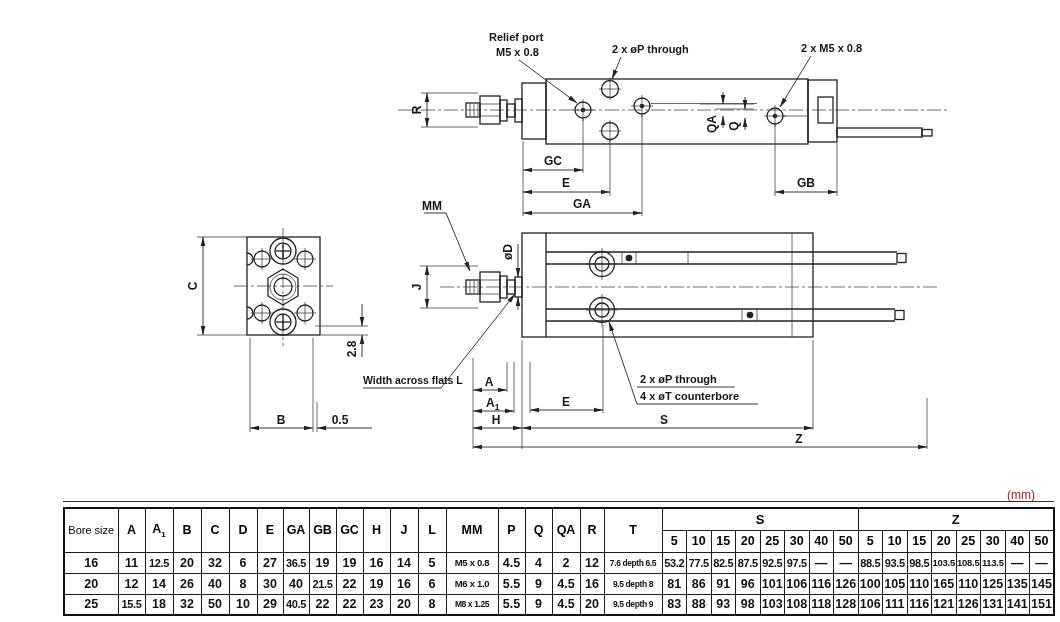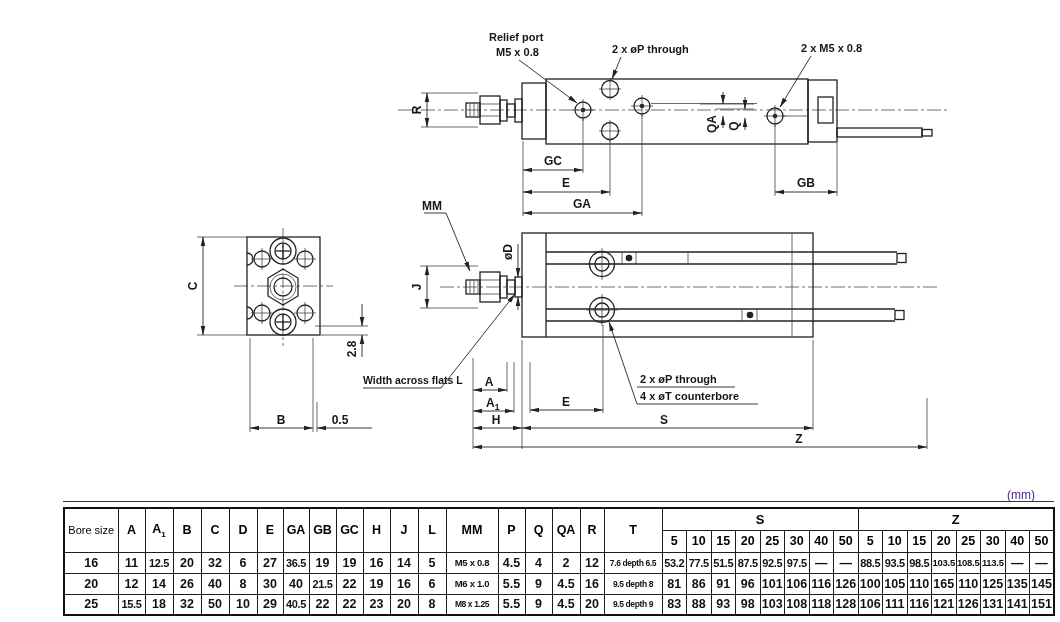--- a/index.html
+++ b/index.html
@@ -13,21 +13,21 @@
   .cl{stroke:#4a4a4a;stroke-width:.8;fill:none;stroke-dasharray:14 3 3 3;}
   .blk{fill:#222;}
   text{fill:#161616;}
   .dl{font:bold 12px "Liberation Sans",sans-serif;}
   .al{font:600 11px "Liberation Sans",sans-serif;}
   .al2{font:600 10.5px "Liberation Sans",sans-serif;}
   
   .toprule{position:absolute;left:63px;top:501px;width:991px;height:0;
            border-top:1.2px solid #333;}
   .unit{position:absolute;left:980px;top:488px;width:55px;text-align:right;
-        font:12px "Liberation Sans",sans-serif;color:#4c1d95;}
+        font:12px "Liberation Sans",sans-serif;color:#b91c1c;}
   
   #dim-table{position:absolute;left:63px;top:507px;border-collapse:collapse;
              table-layout:fixed;background:#fff;border:2px solid #111;}
   #dim-table th,#dim-table td{border:1px solid #1d1d1d;text-align:center;
              vertical-align:middle;padding:0;overflow:hidden;white-space:nowrap;}
   #dim-table thead tr{height:22px;}
   #dim-table tbody tr{height:21px;}
   #dim-table th{font:bold 12.5px "Liberation Sans",sans-serif;}
   #dim-table th.grp{font-size:13px;}
   #dim-table th.bh{font:400 11px "Liberation Sans",sans-serif;}
@@ -384,21 +384,21 @@
         <td>14</td>
         <td>5</td>
         <td class="s2">M5 x 0.8</td>
         <td>4.5</td>
         <td>4</td>
         <td>2</td>
         <td>12</td>
         <td class="xs">7.6 depth 6.5</td>
         <td class="sm">53.2</td>
         <td class="sm">77.5</td>
-        <td class="sm">51.5</td>
+        <td class="sm">82.5</td>
         <td class="sm">87.5</td>
         <td class="sm">92.5</td>
         <td class="sm">97.5</td>
         <td>—</td>
         <td>—</td>
         <td class="sm">88.5</td>
         <td class="sm">93.5</td>
         <td class="sm">98.5</td>
         <td class="s2">103.5</td>
         <td class="s2">108.5</td>

